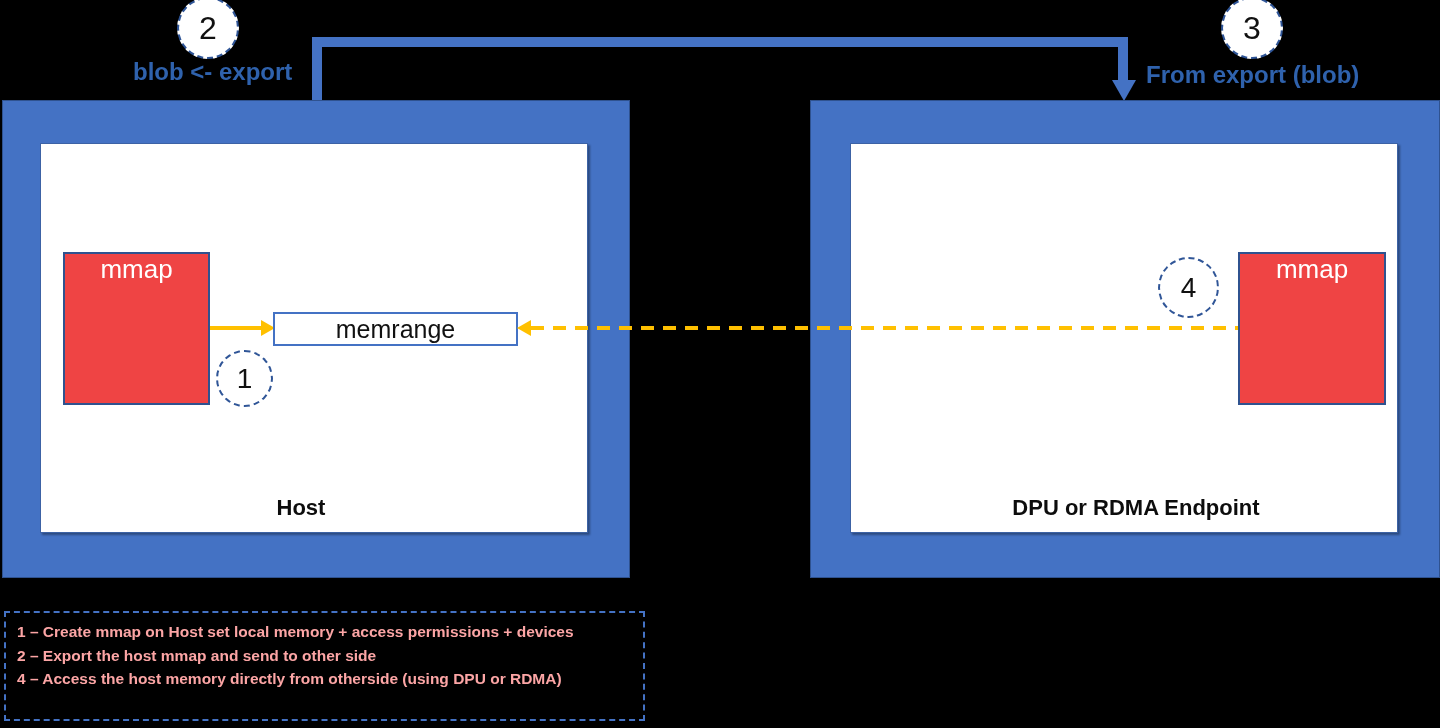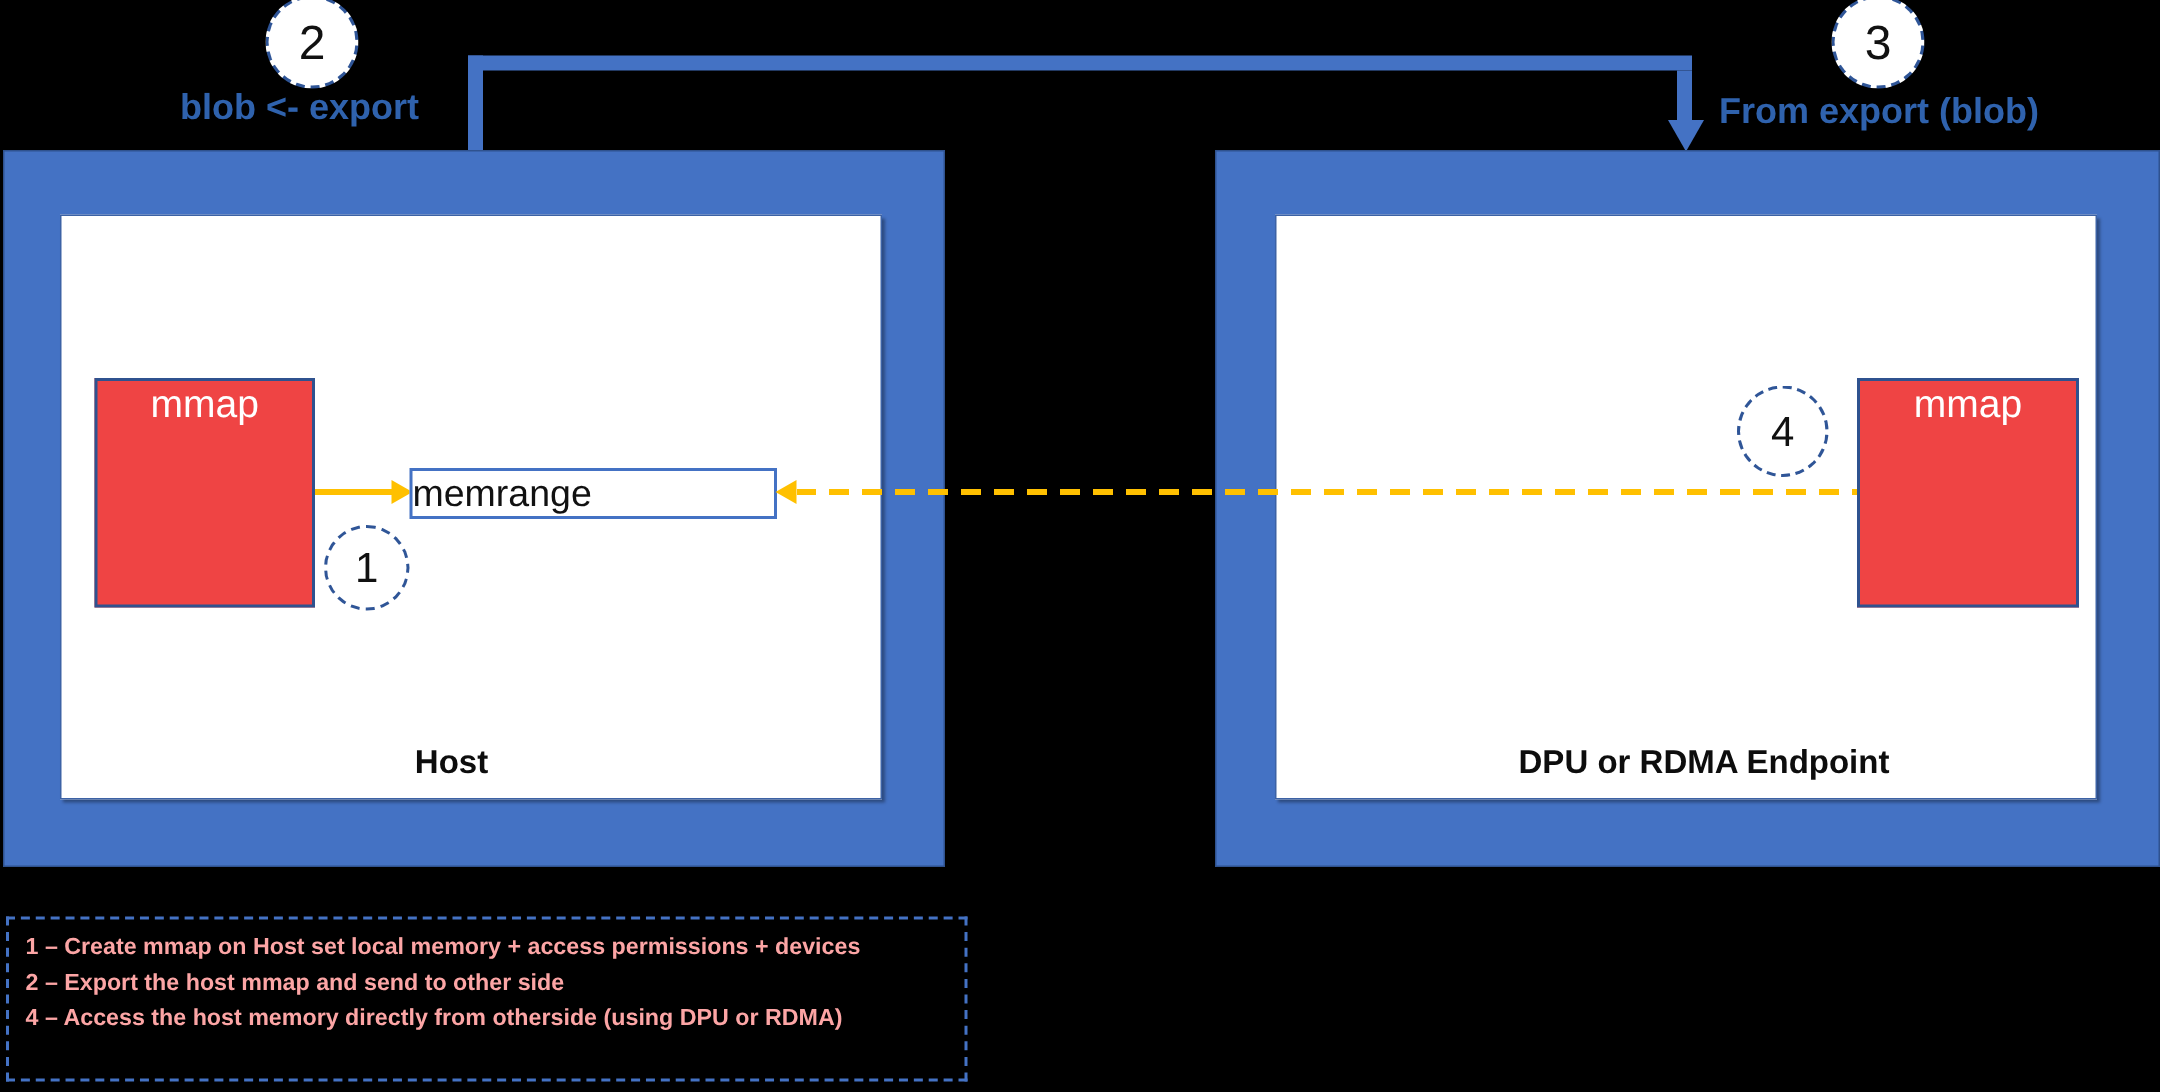--- a/index.html
+++ b/index.html
@@ -39,21 +39,21 @@
   .c1 { left: 216px;  top: 350px; width: 57px; height: 57px; font-size: 28px; }
   .c4 { left: 1158px; top: 257px; width: 61px; height: 61px; font-size: 28px; }
 
   
   .callout-label {
     color: #2F62AD;
     font-weight: bold;
     font-size: 24px;
     white-space: nowrap;
   }
-  .lbl-blob { left: 120px;  top: 58px; }
+  .lbl-blob { left: 133px;  top: 58px; }
   .lbl-from { left: 1146px; top: 61px; }
 
   
   .outer-box { background: #4472C4; border: 1px solid #2F528F; }
   .host-outer { left: 2px;   top: 100px; width: 628px; height: 478px; }
   .dpu-outer  { left: 810px; top: 100px; width: 630px; height: 478px; }
   .inner-white {
     background: #FFFFFF;
     border: 1px solid #3c62a5;
     box-shadow: 2px 2px 2px rgba(0,0,0,0.35);
@@ -79,21 +79,21 @@
     font-size: 26px;
   }
   .mmap-left  { left: 63px;   top: 252px; width: 147px; height: 153px; }
   .mmap-right { left: 1238px; top: 252px; width: 148px; height: 153px; }
 
   
   .memrange-box {
     left: 273px; top: 312px; width: 245px; height: 34px;
     background: #FFFFFF;
     border: 2px solid #4472C4;
-    display: flex; align-items: center; 
+    display: flex; align-items: center; justify-content: center;
     color: #111111;
     font-size: 25px;
   }
 
   
   .gold-solid { left: 210px; top: 326px; width: 52px; height: 4px; background: #FFC000; }
   .gold-solid-head {
     left: 261px; top: 320px; width: 0; height: 0;
     border-top: 8px solid transparent;
     border-bottom: 8px solid transparent;

